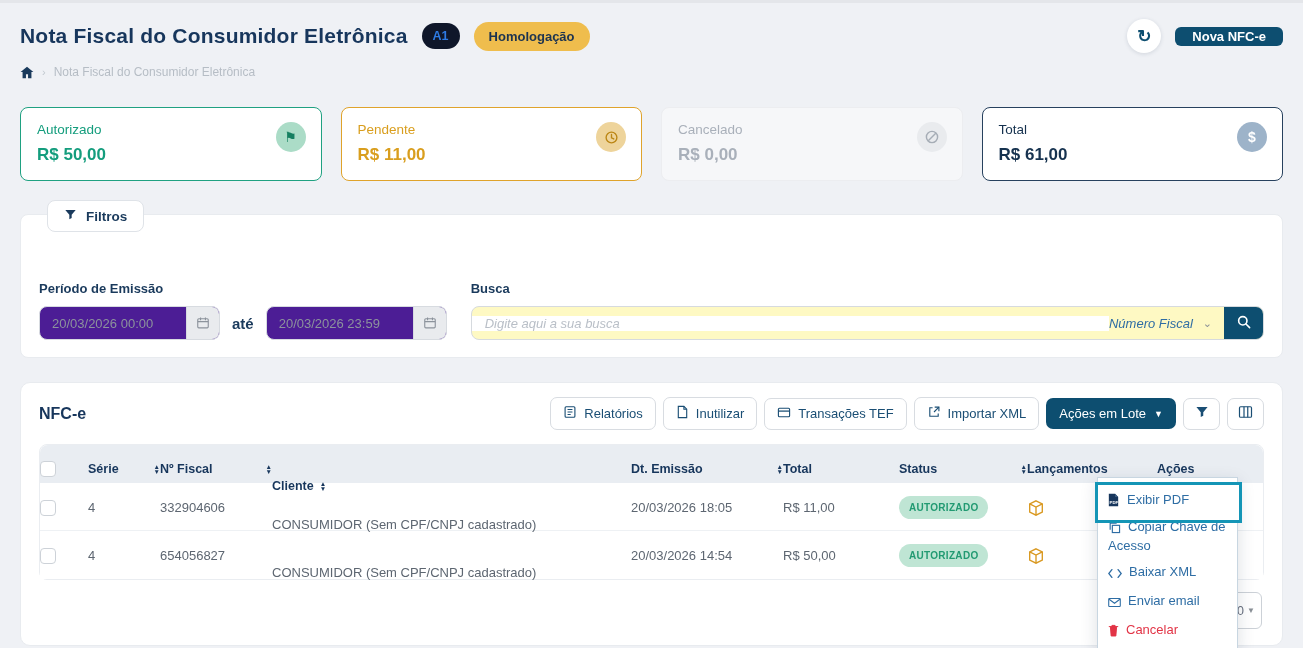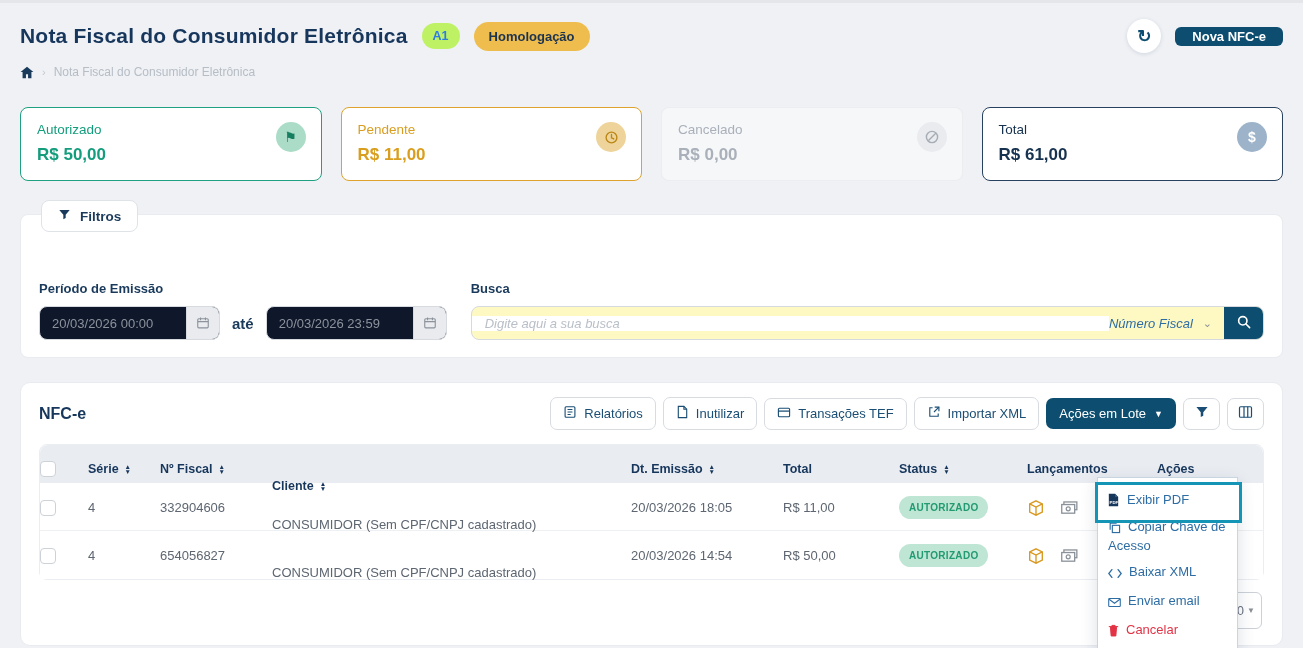--- a/index.html
+++ b/index.html
@@ -10,21 +10,21 @@
     overflow:hidden;
     position:relative;
   }
   .page { position:relative; width:1303px; height:648px; overflow:hidden; }
   .page::before { content:""; display:block; height:3px; background:#e4e6ea; }
 
   
   .topbar { padding:16px 20px 0 20px; }
   .title-row { display:flex; align-items:center; gap:14px; }
   .page-title { font-size:21px; font-weight:bold; color:#17365c; letter-spacing:.2px; }
-  .badge-a1 { background:#bef264; color:#2e7be4; font-weight:bold; font-size:12.5px; padding:6px 11px; border-radius:15px; }
+  .badge-a1 { background:#0f172a; color:#2e7be4; font-weight:bold; font-size:12.5px; padding:6px 11px; border-radius:15px; }
   .badge-env { background:#efbd4d; color:#1c3350; font-weight:bold; font-size:13px; padding:7px 15px; border-radius:17px; }
   .topbar-right { margin-left:auto; display:flex; align-items:center; gap:14px; }
   .refresh-btn { width:34px; height:34px; border-radius:50%; background:#fff; border:none;
     box-shadow:0 1px 4px rgba(30,50,80,.14); color:#0d4e70; font-size:17px; font-weight:bold;
     display:flex; align-items:center; justify-content:center; cursor:pointer; }
   .primary-btn { background:#0d4e70; color:#fff; border:none; border-radius:6px; padding:2px 17px;
     font-size:13px; font-weight:bold; font-family:inherit; cursor:pointer; }
   .breadcrumb { display:flex; align-items:center; gap:8px; margin-top:12px; font-size:12px; color:#b6bdc5; }
   .breadcrumb .crumb-sep { color:#c2c8cf; font-size:11px; }
   .home-ic { color:#1a3a5c; display:flex; }
@@ -45,27 +45,27 @@
   .card-gray { background:#f6f7f9; border-color:#ecedf0; }
   .card-gray .card-label, .card-gray .card-value { color:#a9b0ba; }
   .card-gray .card-ic { background:#e9ebee; color:#a6adb6; }
   .card-navy { border-color:#27415e; }
   .card-navy .card-label, .card-navy .card-value { color:#16324f; }
   .card-navy .card-ic { background:#9db3c9; color:#fff; font-weight:bold; }
 
   
   .filters { margin:33px 20px 0 20px; background:#fff; border:1px solid #e8ebef; border-radius:8px;
     padding:22px 18px 17px 18px; position:relative; }
-  .filters-tab { position:absolute; top:-15px; left:20px; background:#fff; border:1px solid #dfe3e8;
+  .filters-tab { position:absolute; top:-15px; left:26px; background:#fff; border:1px solid #dfe3e8;
     border-radius:8px; padding:7px 16px; display:flex; align-items:center; gap:9px;
     font-size:13.5px; font-weight:bold; color:#1a3a5c; cursor:pointer; }
   .filters-body { display:flex; gap:24px; }
   .f-label { font-size:13px; font-weight:bold; color:#1a3a5c; margin-bottom:10px;margin-top:44px; }
   .period-inputs { display:flex; align-items:center; gap:12px; }
-  .date-group { display:flex; height:34px; border:1px solid #d7dbe0; border-radius:8px; overflow:hidden; background:#0f172a; }
+  .date-group { display:flex; height:34px; border:1px solid #d7dbe0; border-radius:8px; overflow:hidden; background:#4c1d95; }
   .date-input { width:146px; border:none; outline:none; padding:0 12px; font-size:13px; color:#8c939c; font-family:inherit; background:transparent; }
   .date-addon { width:33px; background:#e9ebee; border-left:1px solid #d7dbe0; display:flex; align-items:center; justify-content:center; color:#8c939c; cursor:pointer; }
   .ate { font-size:15px; font-weight:bold; color:#1a3a5c; }
   .search-col { flex:1; }
   .search-box { display:flex; align-items:center; height:34px; border:1px solid #d6dade; border-radius:8px; background:#fef9c3; overflow:hidden; }
   .search-input { flex:1; border:none; outline:none; padding:0 13px; font-size:13px; font-style:italic; color:#6b7480; font-family:inherit; }
   .search-input::placeholder { color:#b9bfc7; font-style:italic; }
   .search-type { font-size:13px; font-style:italic; color:#2e6da4; white-space:nowrap; }
   .search-chevron { color:#8a9097; font-size:11px; margin:0 12px 0 10px; cursor:pointer; }
   .search-btn { width:39px; height:34px; background:#0d4e70; border:none; display:flex; align-items:center; justify-content:center; cursor:pointer; }
@@ -79,21 +79,21 @@
   .outline-btn { background:#fff; border:1px solid #d8dce1; border-radius:7px; padding:7px 12px;
     font-size:13px; color:#1a4e74; font-family:inherit; display:flex; align-items:center; gap:7px; cursor:pointer; }
   .icon-btn { width:37px; height:32px; padding:0; justify-content:center; }
   .batch-btn { background:#0d4e70; border:none; border-radius:7px; color:#fff; font-size:13px;
     padding:8px 13px; display:flex; align-items:center; gap:8px; font-family:inherit; cursor:pointer;justify-content:space-between; }
   .caret { font-size:9px; }
 
   .grid-table { margin-top:14px; border:1px solid #eaedf1; border-radius:8px 8px 8px 8px; overflow:visible; }
   .t-row { display:grid; grid-template-columns:48px 72px 112px 1fr 152px 116px 128px 130px 106px; align-items:center; }
   .t-header { background:#e9edf2; height:38px; border-radius:8px 8px 0 0; font-size:12.5px; font-weight:bold; color:#17365c; }
-  .t-cell { display:flex; align-items:center; justify-content:flex-start; text-align:center; }
+  .t-cell { display:flex; align-items:center; justify-content:space-between; text-align:center; }
   .t-cell.left { justify-content:flex-start; text-align:left;margin-top:34px; }
   .sort { display:inline-flex; flex-direction:column; margin-left:6px; font-size:6.5px; line-height:5px; color:#17365c; cursor:pointer; }
   .t-body-row { height:48px; border-bottom:1px solid #eef1f4; font-size:13px; color:#5d6671; background:#fff; }
   .t-body-row:last-child { border-bottom:none; }
   .checkbox { width:16px; height:16px; border:1px solid #cdd2d8; border-radius:4px; background:#fff; cursor:pointer; }
   .status-badge { background:#bfe5d4; color:#229a72; font-size:10px; font-weight:bold; letter-spacing:.3px;
     padding:6px 10px; border-radius:12px; }
   .launch-icons { display:flex; align-items:center; gap:15px; }
   .ic-cube { color:#d9981f; display:flex; cursor:pointer; }
   .ic-pos { color:#8a9199; display:flex; cursor:pointer; }

